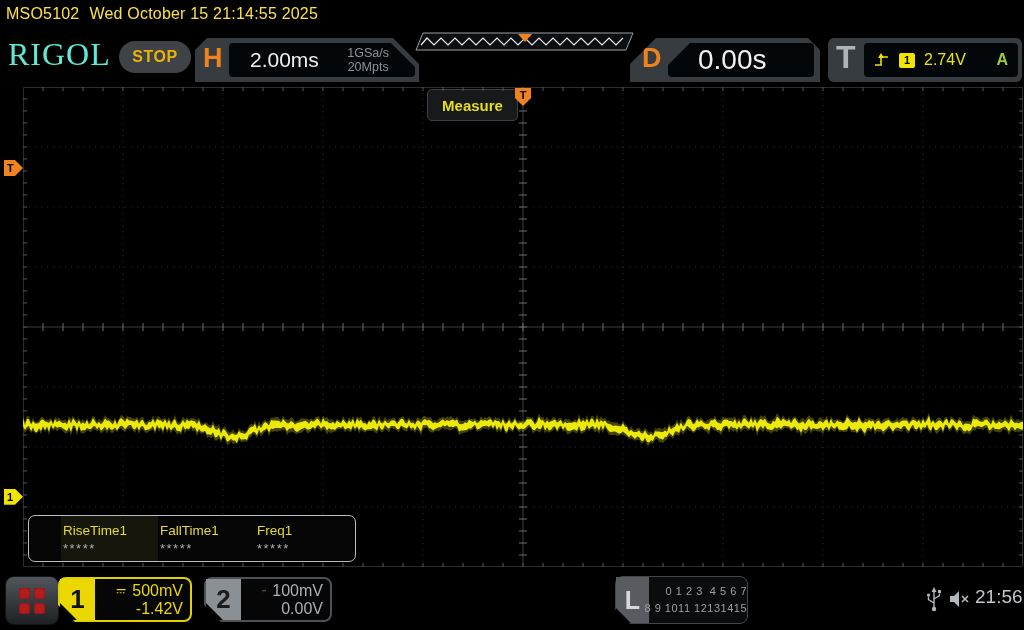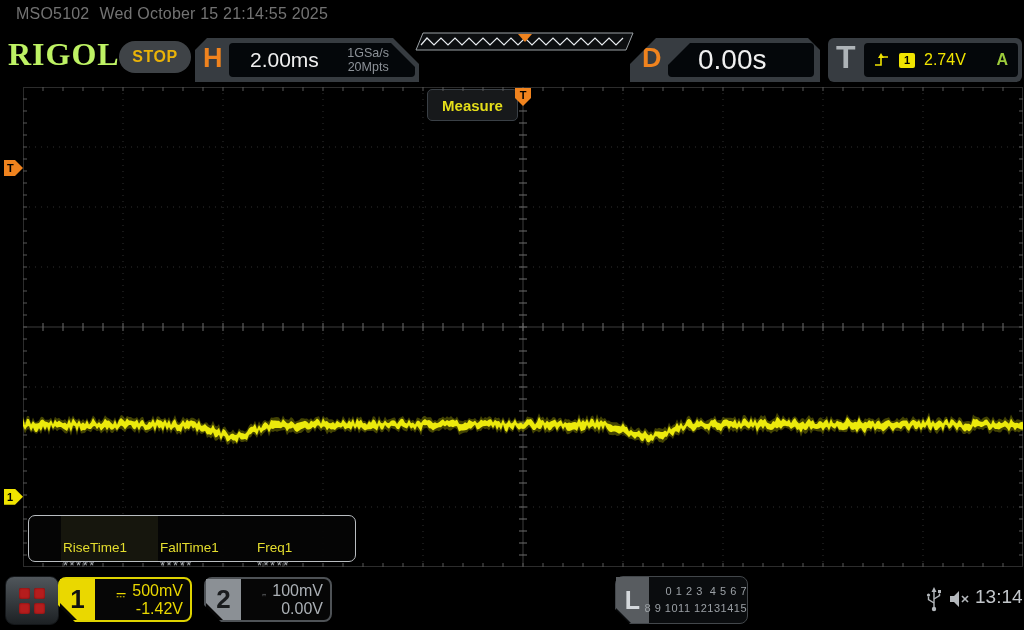--- a/index.html
+++ b/index.html
@@ -1,24 +1,24 @@
 <!DOCTYPE html>
 <html><head>
 <meta charset="utf-8">
 <style>
   html,body{margin:0;padding:0;background:#111;}
   .screen{position:relative;width:1024px;height:630px;background:#000;overflow:hidden;
     font-family:"Liberation Sans",sans-serif;-webkit-font-smoothing:antialiased;}
   
-  .topbar{position:absolute;left:16px;top:5px;color:#737373;font-size:16px;letter-spacing:.2px;}
+  .topbar{position:absolute;left:6px;top:5px;color:#fde047;font-size:16px;letter-spacing:.2px;}
   .topbar span{margin-right:10px;}
   
   .header{position:absolute;left:0;top:30px;width:1024px;height:56px;}
-  .logo{position:absolute;left:8px;top:6px;font-family:"Liberation Serif",serif;font-weight:bold;
-    font-size:32px;color:#bef264;letter-spacing:1px;}
+  .logo{position:absolute;left:8px;top:6px;font-family:"Liberation Serif",serif;font-weight:normal;
+    font-size:32px;color:#5eead4;letter-spacing:1px;}
   .stopoval{position:absolute;left:119px;top:11px;width:72px;height:32px;background:#3f4347;
     border-radius:16px;color:#eab308;font-weight:bold;font-size:16px;display:flex;
     align-items:center;justify-content:center;letter-spacing:.5px;}
   .blkletter{position:absolute;left:8px;top:5px;font-size:27px;font-weight:bold;color:#f0831e;}
   .hblock{position:absolute;left:195px;top:8px;width:224px;height:44px;background:#373c41;
     clip-path:polygon(0 12px,12px 0,calc(100% - 26px) 0,100% 26px,100% 100%,0 100%);}
   .hinner{position:absolute;left:34px;top:5px;width:186px;height:34px;background:#04070a;
     border-radius:4px;clip-path:polygon(0 0,calc(100% - 24px) 0,100% 24px,100% 100%,0 100%);
     display:flex;align-items:center;}
   .hscale{margin-left:21px;font-size:21px;color:#f0f0f0;}
@@ -55,21 +55,21 @@
   .lmarker{position:absolute;left:4px;width:19px;height:16px;display:flex;align-items:center;
     padding-left:3px;box-sizing:border-box;font-size:11px;font-weight:bold;color:#000;
     clip-path:polygon(0 0,11px 0,100% 50%,11px 100%,0 100%);}
   .lmarker.trig{background:#f0831e;}
   .lmarker.ch1{background:#f0e400;}
   .tmarker{position:absolute;top:2px;width:16px;height:18px;background:#f0831e;color:#000;
     font-size:11px;font-weight:bold;text-align:center;line-height:14px;
     clip-path:polygon(0 0,100% 0,100% 55%,50% 100%,0 55%);}
   .measurebox{position:absolute;left:28px;top:429px;width:328px;height:47px;background:rgba(5,5,5,.92);
     border:1px solid #b9bdc1;border-radius:7px;display:flex;padding-left:32px;box-sizing:border-box;}
-  .mcol{width:97px;padding-top:24px;box-sizing:border-box;padding-left:2px;}
+  .mcol{width:97px;padding-top:7px;box-sizing:border-box;padding-left:2px;}
   .mcol.first{background:#16160d;}
   .mname{color:#e5de2e;font-size:13.5px;}
   .mval{color:#a9adb1;font-size:13px;letter-spacing:1.5px;margin-top:3px;}
   
   .bottombar{position:absolute;left:0;top:572px;width:1024px;height:58px;}
   .menubtn{position:absolute;left:5px;top:4px;width:52px;height:47px;border-radius:9px;
     background:linear-gradient(#50565b,#1d2124);border:1px solid #14171a;display:flex;
     align-items:center;justify-content:center;}
   .menuicon{width:26px;height:26px;display:grid;grid-template-columns:11px 11px;
     grid-template-rows:11px 11px;gap:4px;}
@@ -80,21 +80,21 @@
   .chblk.c2{left:204px;width:128px;border:2px solid #4e5256;
     clip-path:polygon(0 0,100% 0,100% 100%,17px 100%,0 calc(100% - 17px));}
   .chtab{position:absolute;left:0;top:0;bottom:0;width:35px;display:flex;align-items:center;
     justify-content:center;font-size:26px;font-weight:bold;
     clip-path:polygon(0 0,100% 0,100% 100%,17px 100%,0 calc(100% - 17px));}
   .c1 .chtab{background:#ead800;color:#111;}
   .c2 .chtab{background:#8b9095;color:#1a1c1e;}
   .chvals{position:absolute;left:35px;right:7px;top:1px;bottom:1px;display:flex;
     flex-direction:column;justify-content:center;font-size:16px;}
   .c1 .chvals{color:#ead800;} .c2 .chvals{color:#abb0b5;}
-  .chrow1{display:flex;align-items:flex-end;gap:6px;padding-left:21px;}
+  .chrow1{display:flex;align-items:center;gap:6px;padding-left:21px;}
   .chrow2{text-align:right;}
   .lablk{position:absolute;left:615px;top:4px;width:133px;height:48px;background:#0a0c0e;
     border:1px solid #43474b;border-radius:8px;box-sizing:border-box;
     clip-path:polygon(0 0,100% 0,100% 100%,15px 100%,0 calc(100% - 15px));}
   .latab{position:absolute;left:0;top:0;bottom:0;width:33px;background:#585c60;color:#d4d8dc;
     font-size:25px;font-weight:bold;display:flex;align-items:center;justify-content:center;
     clip-path:polygon(0 0,100% 0,100% 100%,15px 100%,0 calc(100% - 15px));}
   .larows{position:absolute;left:33px;right:0;top:0;bottom:0;display:flex;flex-direction:column;
     justify-content:center;align-items:flex-end;font-size:11px;color:#9ba0a5;line-height:1.55;
     white-space:pre;letter-spacing:.5px;}
@@ -527,15 +527,15 @@
       <polyline points="9,13 14.5,9.5 14.5,7.5" fill="none" stroke="#b4b8bc" stroke-width="1.4"></polyline>
       <rect x="13" y="4" width="3" height="3" fill="#b4b8bc"></rect>
     </svg>
 
     <svg class="spkicon" width="24" height="20" viewBox="0 0 24 20">
       <polygon points="2,7 6,7 11,2 11,18 6,13 2,13" fill="#b4b8bc"></polygon>
       <line x1="14" y1="7" x2="20" y2="13" stroke="#b4b8bc" stroke-width="1.6"></line>
       <line x1="20" y1="7" x2="14" y2="13" stroke="#b4b8bc" stroke-width="1.6"></line>
     </svg>
 
-    <div class="clock">13:14</div>
+    <div class="clock">21:56</div>
   </div>
 </div>
 
 </body></html>

